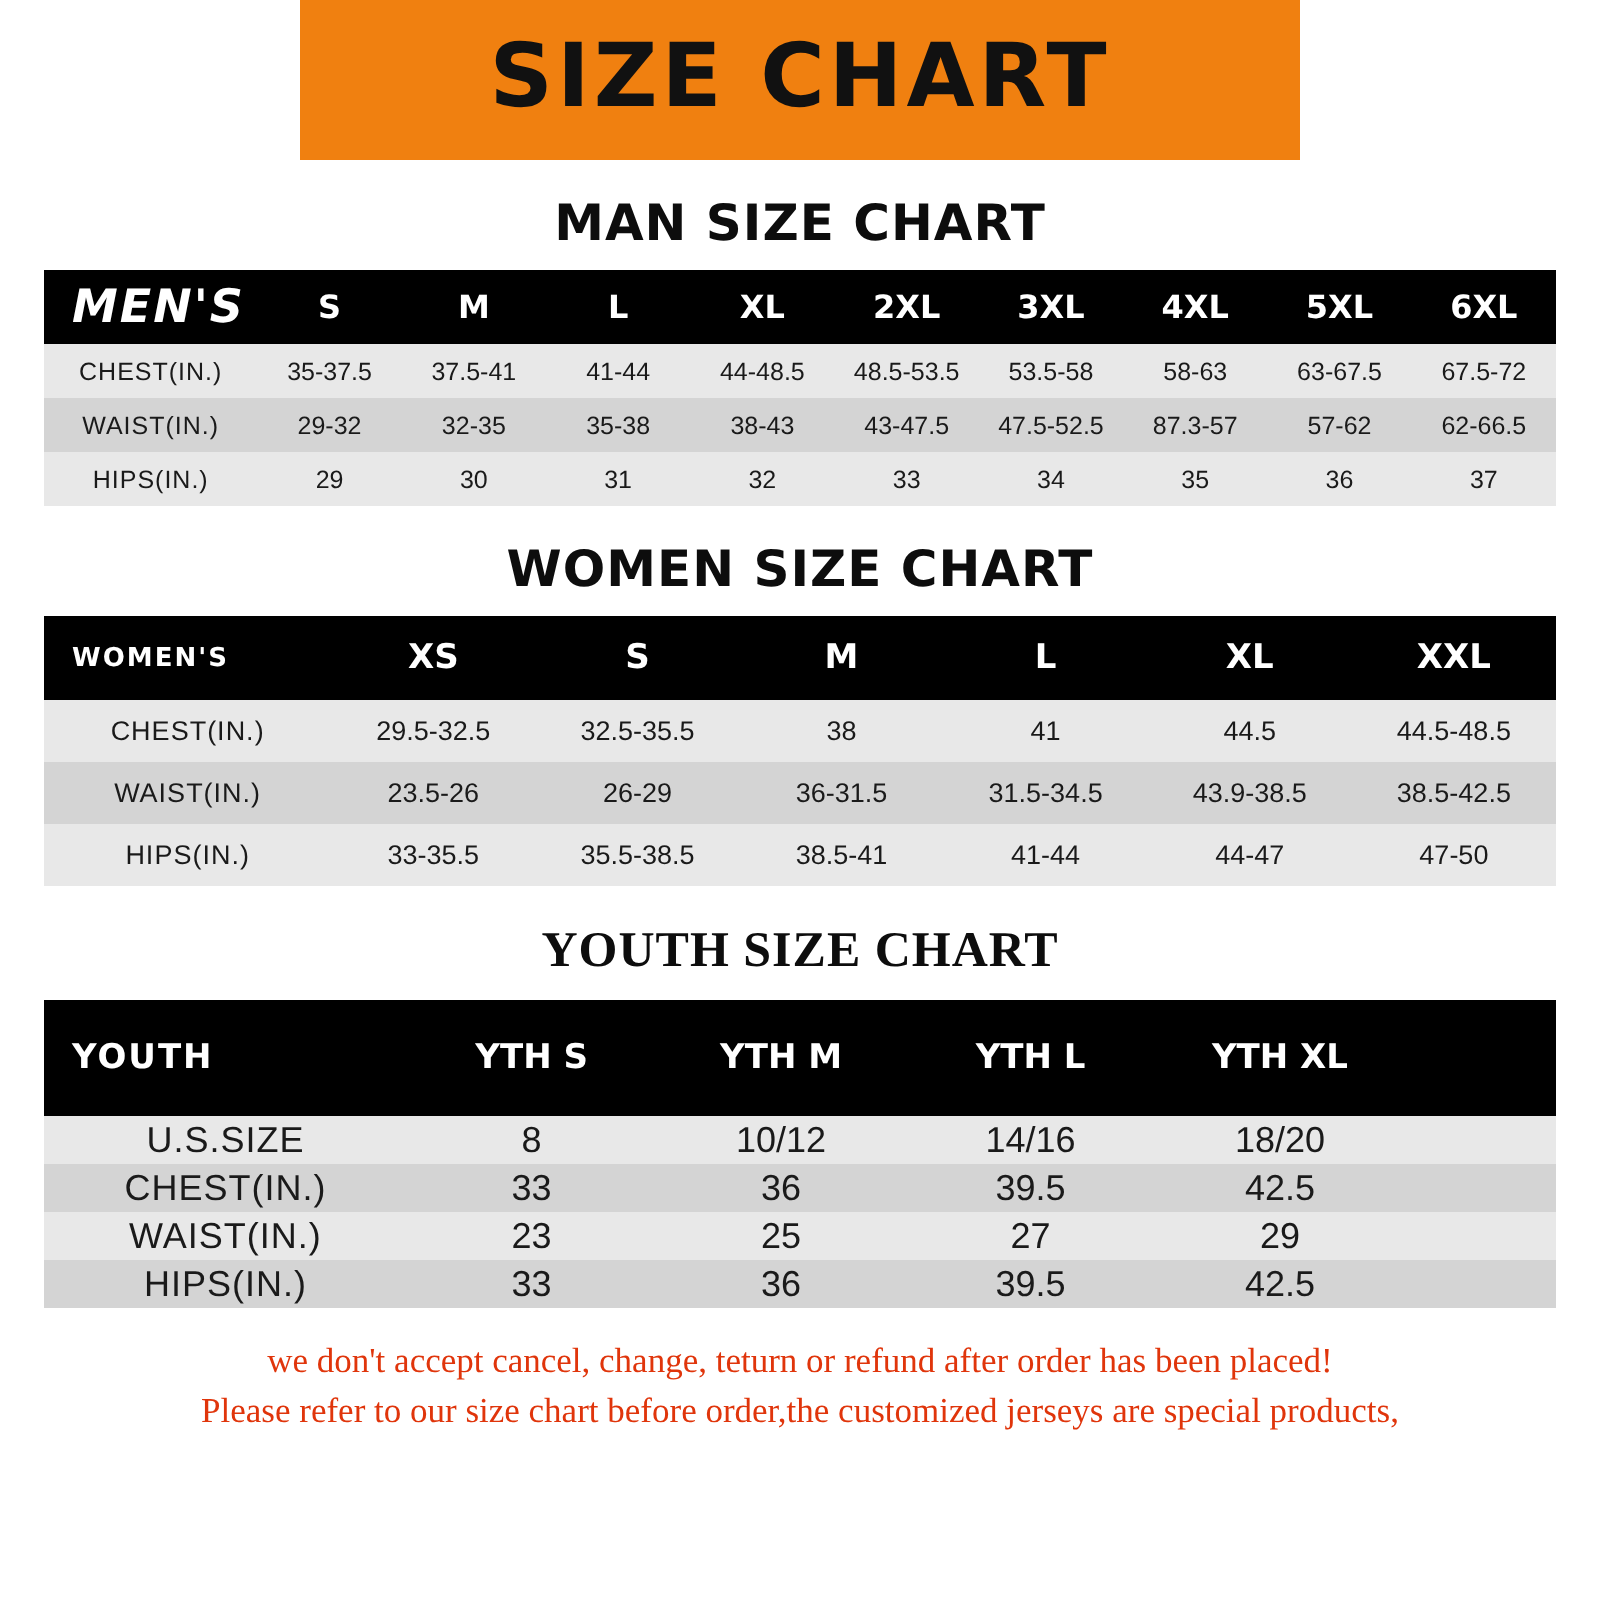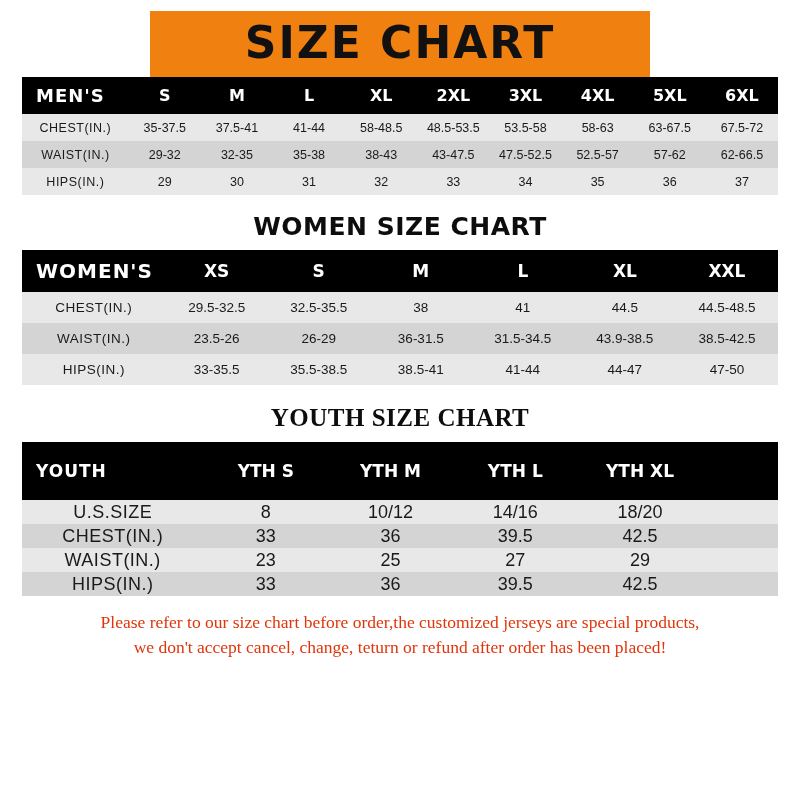--- a/index.html
+++ b/index.html
@@ -15,26 +15,25 @@
     position: relative;
     width: 800px;
     height: 800px;
     background: #ffffff;
     overflow: hidden;
   }
   
   .header-band {
     position: relative;
     width: 100%;
-    height: 66px;
+    height: 80px;
     background: #f08010;
     display: flex;
     align-items: center;
     justify-content: center;
-    margin-top: 11px;
   }
   .header-band::before {
     content: "";
     position: absolute;
     left: 0; top: 0; bottom: 0;
     width: 150px;
     background: #ffffff;
   }
   .header-band::after {
     content: "";
@@ -92,28 +91,28 @@
     text-align: center;
     color: #1a1a1a;
     font-family: "Liberation Sans", sans-serif;
   }
   td.rowlabel {
     text-align: center;
     letter-spacing: 0.5px;
   }
   
   .men-table tr.head-row td { font-size: 16px; height: 37px; }
-  .men-table tr.head-row td.rowlabel { font-size: 18px; }
+  .men-table tr.head-row td.rowlabel { font-size: 23px; font-style: italic; }
   .men-table tr.band td { font-size: 12.5px; height: 27px; }
   .men-table tr.band-light { background: #e8e8e8; }
   .men-table tr.band-dark { background: #d4d4d4; }
 
   
   .women-table tr.head-row td { font-size: 17px; height: 42px; }
-  .women-table tr.head-row td.rowlabel { font-size: 20px; }
+  .women-table tr.head-row td.rowlabel { font-size: 13px; }
   .women-table tr.band td { font-size: 13.5px; height: 31px; }
   .women-table tr.band-light { background: #e8e8e8; }
   .women-table tr.band-dark { background: #d4d4d4; }
 
   
   .youth-table tr.head-row td { font-size: 17px; height: 58px; }
   .youth-table tr.head-row td.rowlabel { font-size: 17px; }
   .youth-table tr.band td { font-size: 18px; height: 24px; }
   .youth-table tr.band-light { background: #e8e8e8; }
   .youth-table tr.band-dark { background: #d4d4d4; }
@@ -133,20 +132,21 @@
 <body>
 
 <div class="page">
 
   <div class="header-band">
     <div class="header-title">SIZE CHART</div>
   </div>
 
   <div class="content">
 
+    <div class="section-title t-man">MAN SIZE CHART</div>
     <table class="men-table">
       <colgroup>
         <col style="width:14.2%">
           <col style="width:9.6%">
           <col style="width:9.6%">
           <col style="width:9.6%">
         <col style="width:9.6%">
           <col style="width:9.6%">
           <col style="width:9.6%">
           <col style="width:9.6%">
@@ -164,36 +164,36 @@
           <td>3XL</td>
           <td>4XL</td>
           <td>5XL</td>
           <td>6XL</td>
         </tr>
         <tr class="band band-light">
           <td class="rowlabel">CHEST(IN.)</td>
           <td>35-37.5</td>
           <td>37.5-41</td>
           <td>41-44</td>
-          <td>58-48.5</td>
+          <td>44-48.5</td>
           <td>48.5-53.5</td>
           <td>53.5-58</td>
           <td>58-63</td>
           <td>63-67.5</td>
           <td>67.5-72</td>
         </tr>
         <tr class="band band-dark">
           <td class="rowlabel">WAIST(IN.)</td>
           <td>29-32</td>
           <td>32-35</td>
           <td>35-38</td>
           <td>38-43</td>
           <td>43-47.5</td>
           <td>47.5-52.5</td>
-          <td>52.5-57</td>
+          <td>87.3-57</td>
           <td>57-62</td>
           <td>62-66.5</td>
         </tr>
         <tr class="band band-light">
           <td class="rowlabel">HIPS(IN.)</td>
           <td>29</td>
           <td>30</td>
           <td>31</td>
           <td>32</td>
           <td>33</td>
@@ -304,18 +304,18 @@
           <td>33</td>
           <td>36</td>
           <td>39.5</td>
           <td>42.5</td>
           <td></td>
         </tr>
       </tbody>
     </table>
 
     <div class="footer-note">
+      <div>we don't accept cancel, change, teturn or refund after order has been placed!</div>
       <div>Please refer to our size chart before order,the customized jerseys are special products,</div>
-      <div>we don't accept cancel, change, teturn or refund after order has been placed!</div>
     </div>
 
   </div>
 </div>
 
 </body></html>

